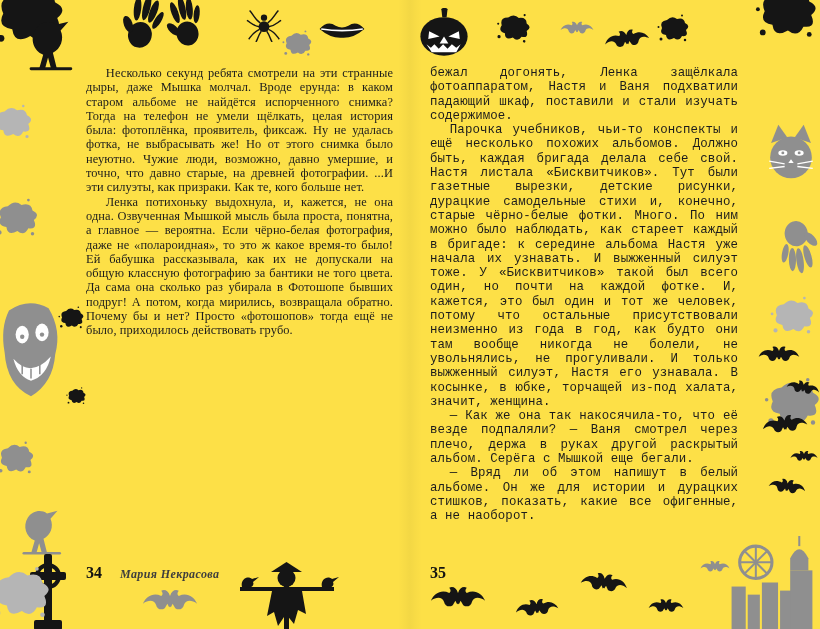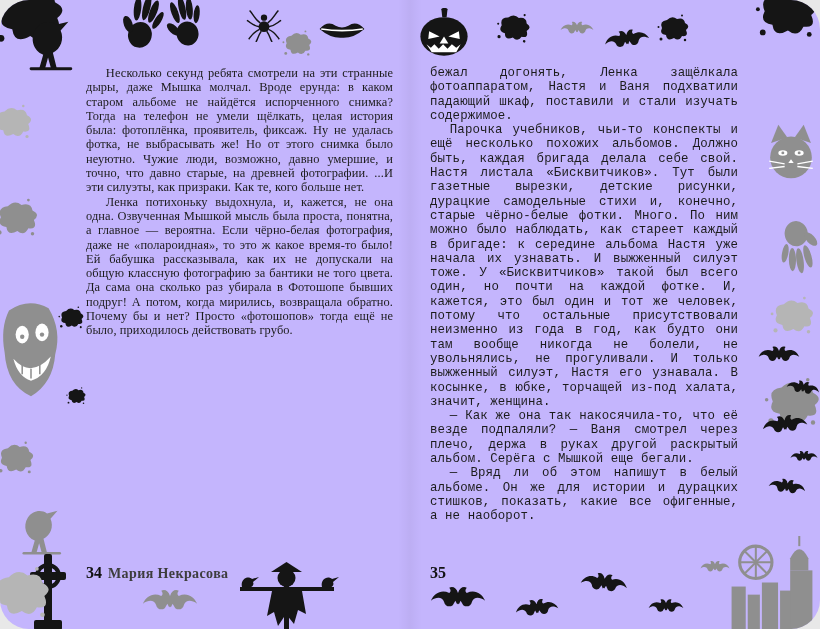--- a/index.html
+++ b/index.html
@@ -1,39 +1,39 @@
 <!DOCTYPE html>
 <html><head>
 <meta charset="utf-8">
 <style>
   html,body { margin:0; padding:0; background:#e8e8e8; }
   .spread {
     position:relative; width:820px; height:629px;
-    background:#c4b5fd; overflow:hidden;
-    font-family:"Liberation Serif", serif; color:#1c1c1c;border-radius:29px;
+    background:#fde047; overflow:hidden;
+    font-family:"Liberation Serif", serif; color:#1c1c1c;
   }
   .gutter {
     position:absolute; left:398px; top:0; width:24px; height:629px;
     background:linear-gradient(90deg, rgba(0,0,0,0) 0%, rgba(0,0,0,0.04) 50%, rgba(0,0,0,0) 100%);
     z-index:1; pointer-events:none;
   }
   .text-col {
     position:absolute; top:66px; z-index:3;
     font-size:12.4px; line-height:14.3px; text-align:justify;
     letter-spacing:0.1px;
   }
   .col-left  { left:86px;  width:307px; }
   .col-right { left:430px; width:308px;font-family:Liberation Mono, monospace; }
   .text-col p { margin:0; text-indent:1.6em; }
   .text-col p.no-indent { text-indent:0; }
   .footer { position:absolute; top:564px; z-index:3; }
-  .footer-left  { left:86px;  width:307px; display:flex; align-items:baseline; gap:6px; }
+  .footer-left  { left:86px;  width:307px; display:flex; align-items:baseline; gap:18px; }
   .footer-right { left:430px; width:308px; text-align:left; }
   .page-num { font-weight:bold; font-size:16px; color:#111; }
-  .author   { font-weight:bold; font-size:14px; color:#3d3d3d; letter-spacing:0.4px; }
+  .author   { font-weight:bold; font-size:12px; color:#3d3d3d; letter-spacing:0.4px;font-style:italic; }
   
   .deco { position:absolute; z-index:2; color:#151515; pointer-events:none; }
   .deco.gray { color:#8f8f8f; }
   .deco.lightgray { color:#b5b5b5; }
   .hidden-defs { position:absolute; width:0; height:0; overflow:hidden; }
 </style>
 </head>
 <body>
 
 <div class="spread">

